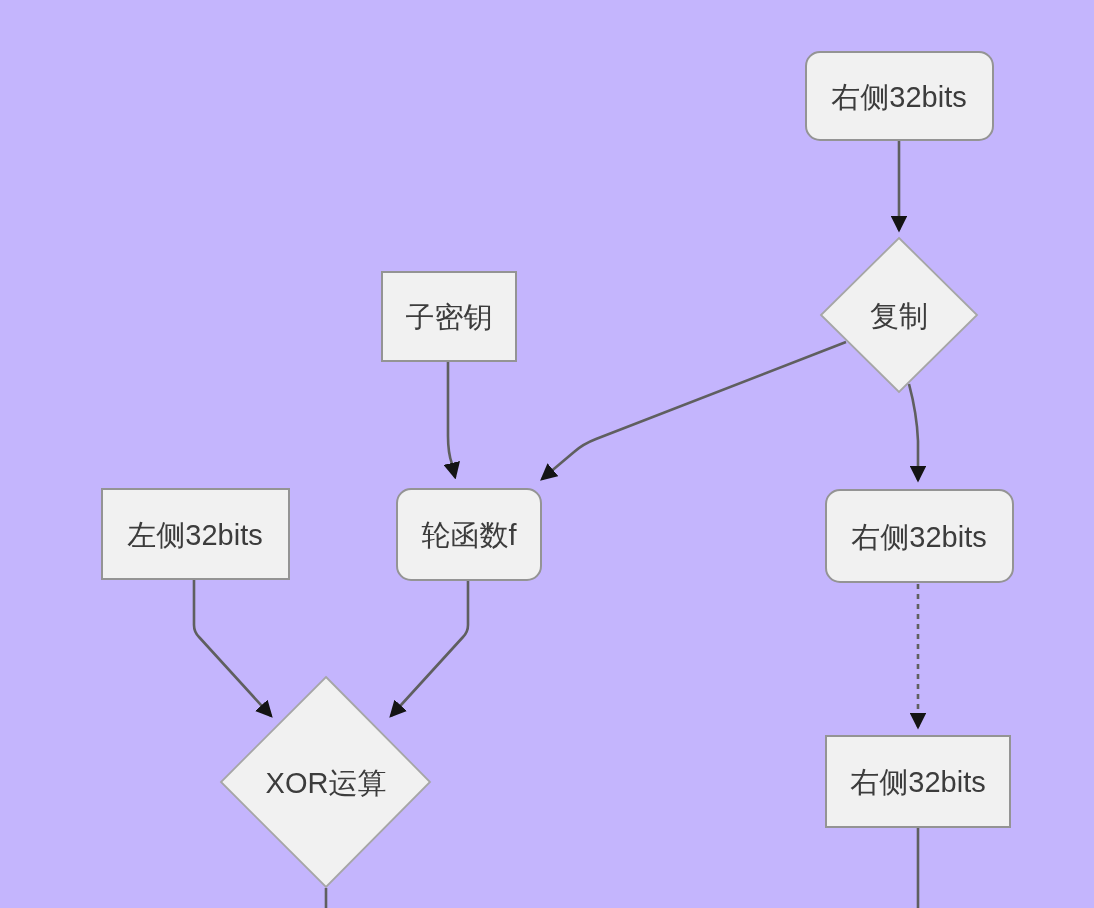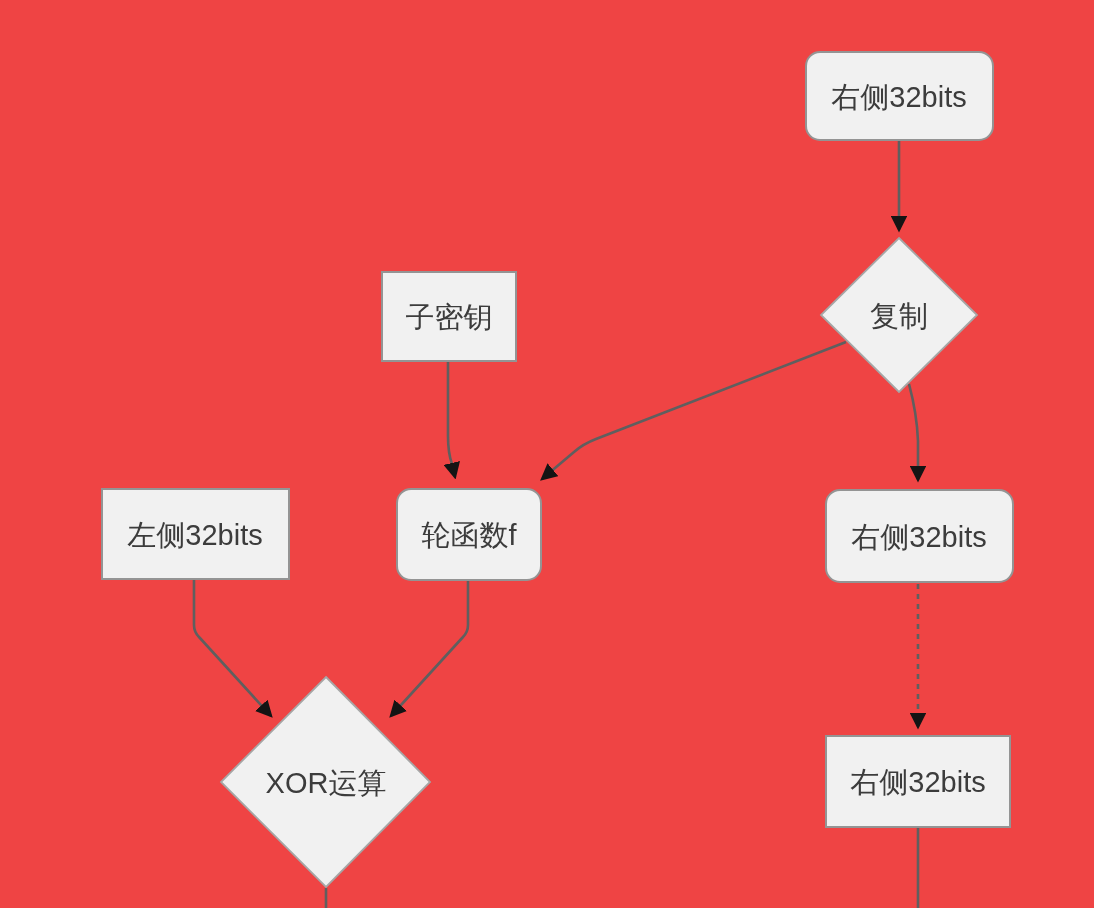--- a/index.html
+++ b/index.html
@@ -4,21 +4,21 @@
 <style>
   html, body {
     margin: 0;
     padding: 0;
     background: #ffffff;
   }
   #stage {
     position: relative;
     width: 1094px;
     height: 908px;
-    background: #ef4444;
+    background: #c4b5fd;
     overflow: hidden;
   }
   .edge {
     fill: none;
     stroke: #5f5f5f;
     stroke-width: 2.6;
     stroke-linejoin: round;
     stroke-linecap: butt;
   }
   .edge.dashed {

